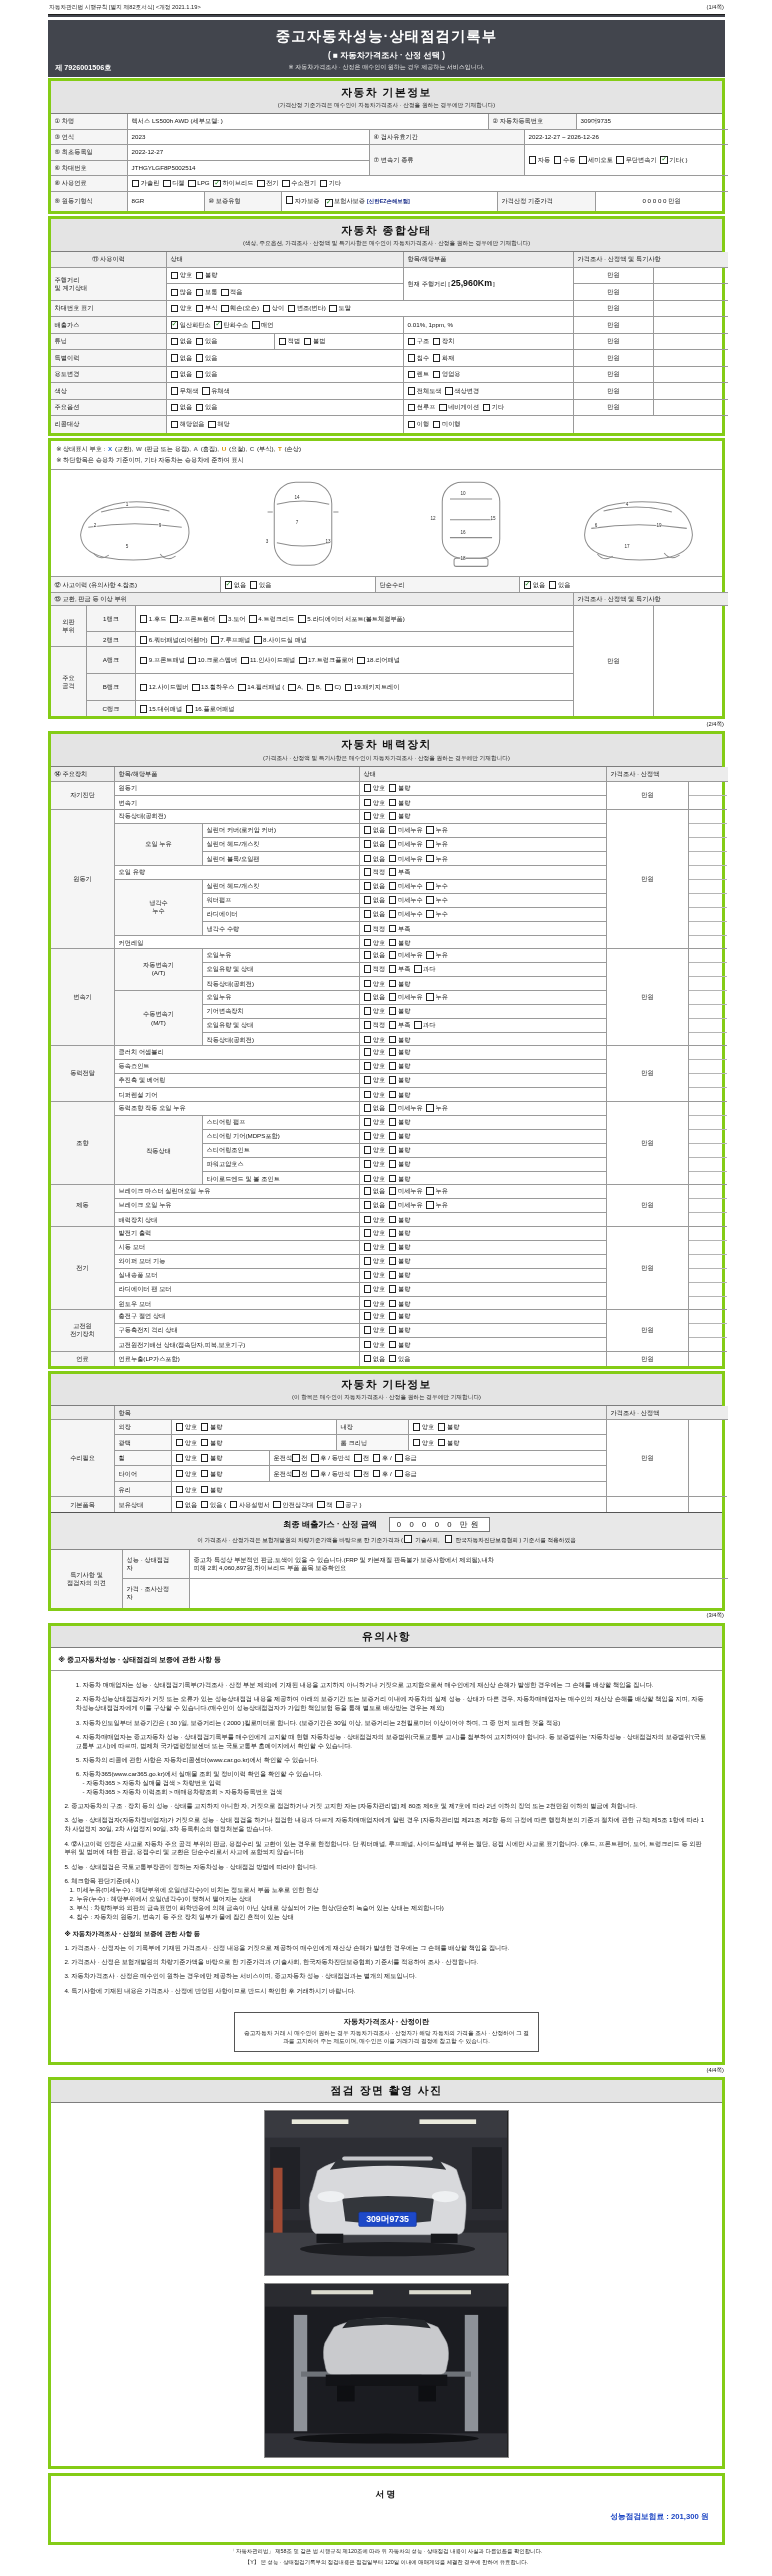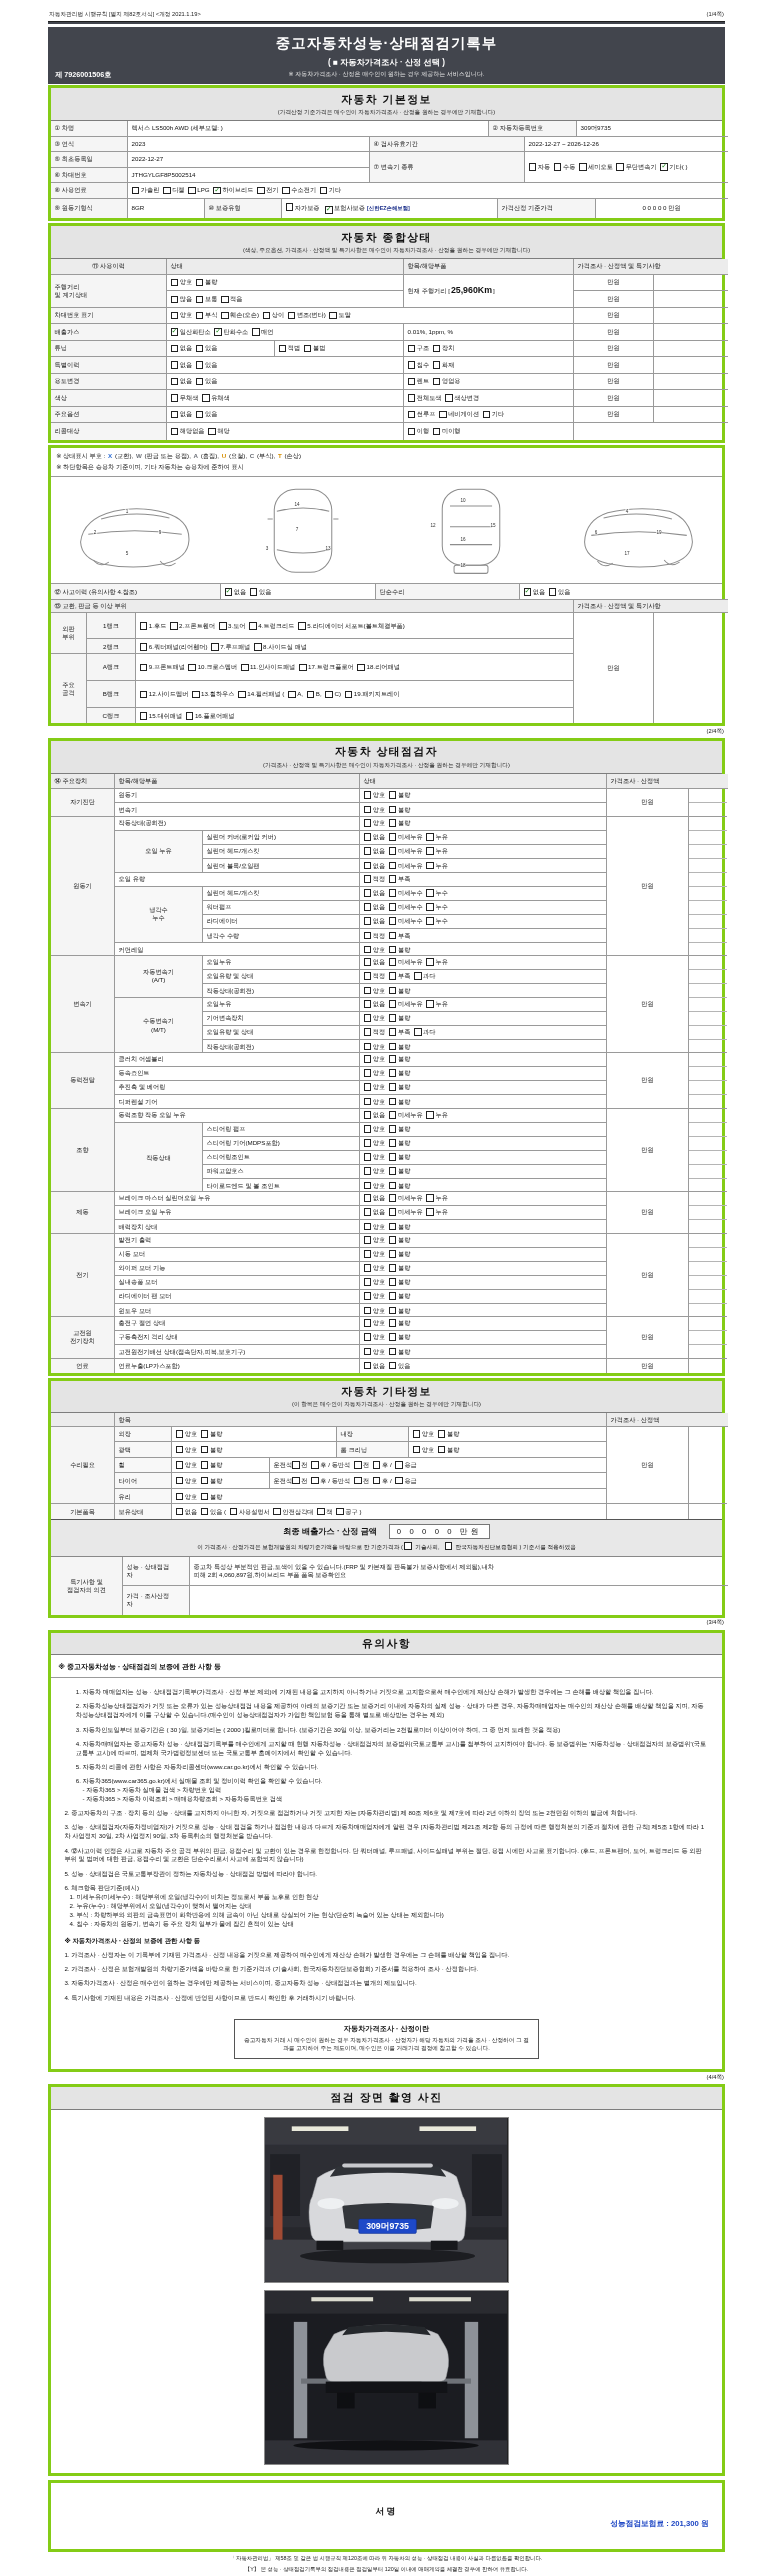--- a/index.html
+++ b/index.html
@@ -1,18 +1,18 @@
 <!DOCTYPE html>
 <html style="font-size:8.2px"><head>
 <meta charset="utf-8">
 <style>
   html,body{margin:0;padding:0}
   body{width:773px;height:2576px;overflow:hidden;background:#fff;color:#111;
        font-family:"Liberation Sans","DejaVu Sans",sans-serif;}
-  .page{width:677px;margin:8px auto;position:relative}
+  .page{width:677px;margin:1px auto;position:relative}
   .meta-row{display:flex;justify-content:space-between;font-size:5.7px;padding:3.1px 1px 2.1px;color:#222}
   
   .band-dark{background:#42454d;color:#fff;text-align:center;position:relative;border-top:1.5px solid #1e1e1e;padding:2.1px 0 5.2px}
   .wline{height:3.1px;background:#fff;margin-bottom:6.2px}
   .main-title{font-size:14.4px;font-weight:bold;letter-spacing:1px}
   .main-sub{font-size:8.2px;font-weight:bold;margin-top:4.1px}
   .main-note{font-size:6px;margin-top:2.6px;color:#e8e8e8}
   .doc-no{position:absolute;left:7.2px;bottom:4.1px;font-size:7.2px;font-weight:bold}
   
   .box{border:3px solid #84cc16;background:#fff}
@@ -63,21 +63,21 @@
   .n-item.ind{margin-left:11.3px}
   .n-head2{font-weight:bold;font-size:6.4px;margin:8.2px 0 2.1px}
   .n-box{width:289px;margin:9.3px auto 3.1px;border:0.8px solid #555;text-align:center;padding:4.1px 7.2px 5.2px}
   .n-box-t{font-weight:bold;font-size:7.2px}
   .n-box-b{font-size:5.7px;margin-top:2.6px;line-height:1.4;color:#222}
   
   .photo-wrap{width:243px;margin:7.2px auto;border:0.5px solid #8a8a8a;background:#222}
   .photo-wrap svg{display:block}
   
   .sign-box{position:relative;height:66px}
-  .sign-title{text-align:center;font-size:8.8px;font-weight:bold;padding-top:23px;letter-spacing:2.1px}
+  .sign-title{text-align:center;font-size:8.8px;font-weight:bold;padding-top:13px;letter-spacing:2.1px}
   .fee{position:absolute;right:13.4px;bottom:20px;color:#1d46c4;font-weight:bold;font-size:7.7px}
   .legal{text-align:center;font-size:5.4px;color:#222;margin-top:2.6px;line-height:1.5}
   svg .oln{fill:none;stroke:#8d8d8d;stroke-width:2}
 </style>
 </head>
 <body>
 
 <div class="page">
 
   <div class="meta-row">
@@ -270,21 +270,21 @@
           <div class="cell ctr" style="width: 80px; flex: 0 0 80px;">만원</div>
           <div class="cell " style="width: 74px; flex: 0 0 74px;"></div>
         </div>
       </div>
   </section>
 
   <div class="pg">(2/4쪽)</div>
 
   <section class="box m2">
     <div class="gray-band">
-      <div class="g-title">자동차 상태점검자</div>
+      <div class="g-title">자동차 배력장치</div>
       <div class="g-sub">(가격조사 · 산정액 및 특기사항은 매수인이 자동차가격조사 · 산정을 원하는 경우에만 기재합니다)</div>
     </div>
     <div class="tbl">
         <div class="row" style="height: 14.4px;">
           <div class="cell hd" style="width: 64px; flex: 0 0 64px;">⑭ 주요장치</div>
           <div class="cell hd" style="width: 245px; flex: 0 0 245px;">항목/해당부품</div>
           <div class="cell hd" style="width: 247px; flex: 0 0 247px;">상태</div>
           <div class="cell hd" style="width: 121px; flex: 0 0 121px;">가격조사 · 산정액</div>
         </div>
         <div class="row" style="height: 28px;">

